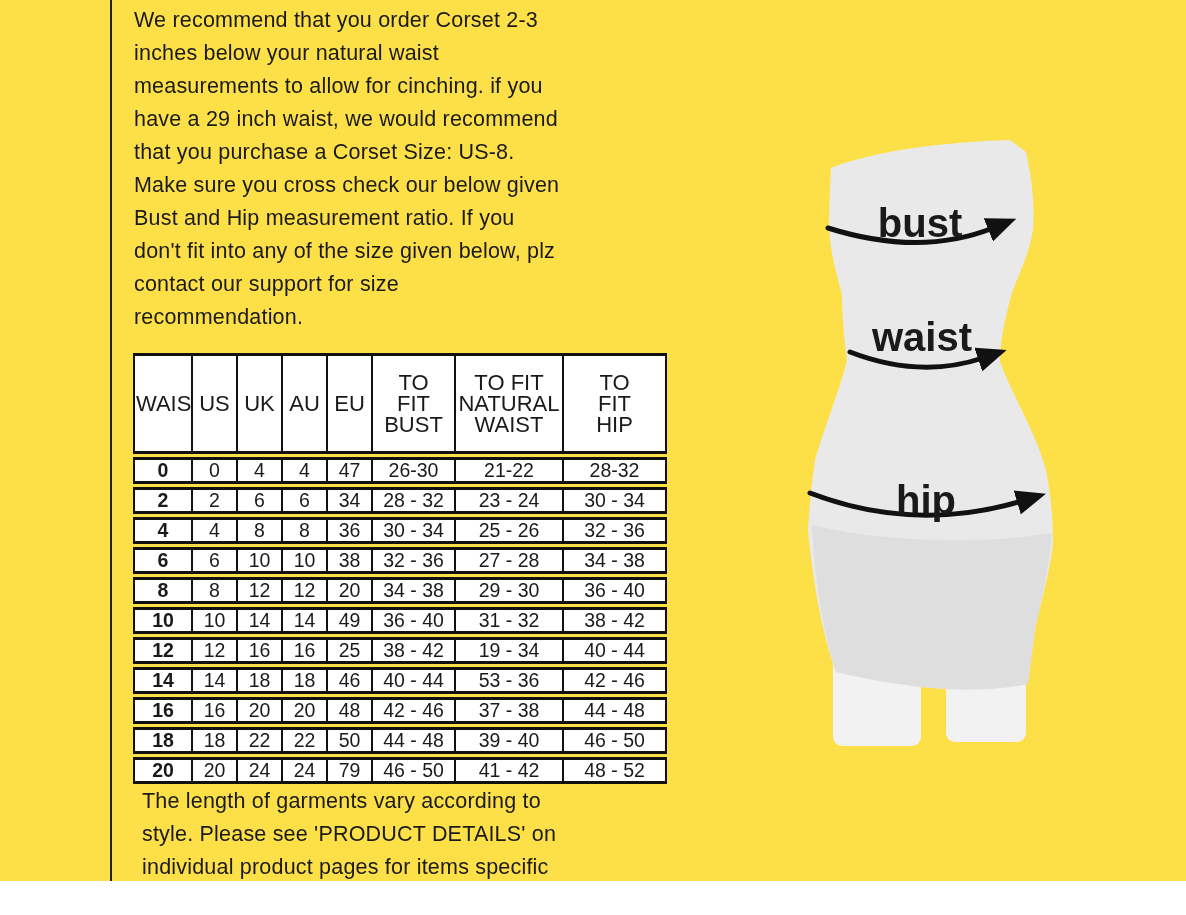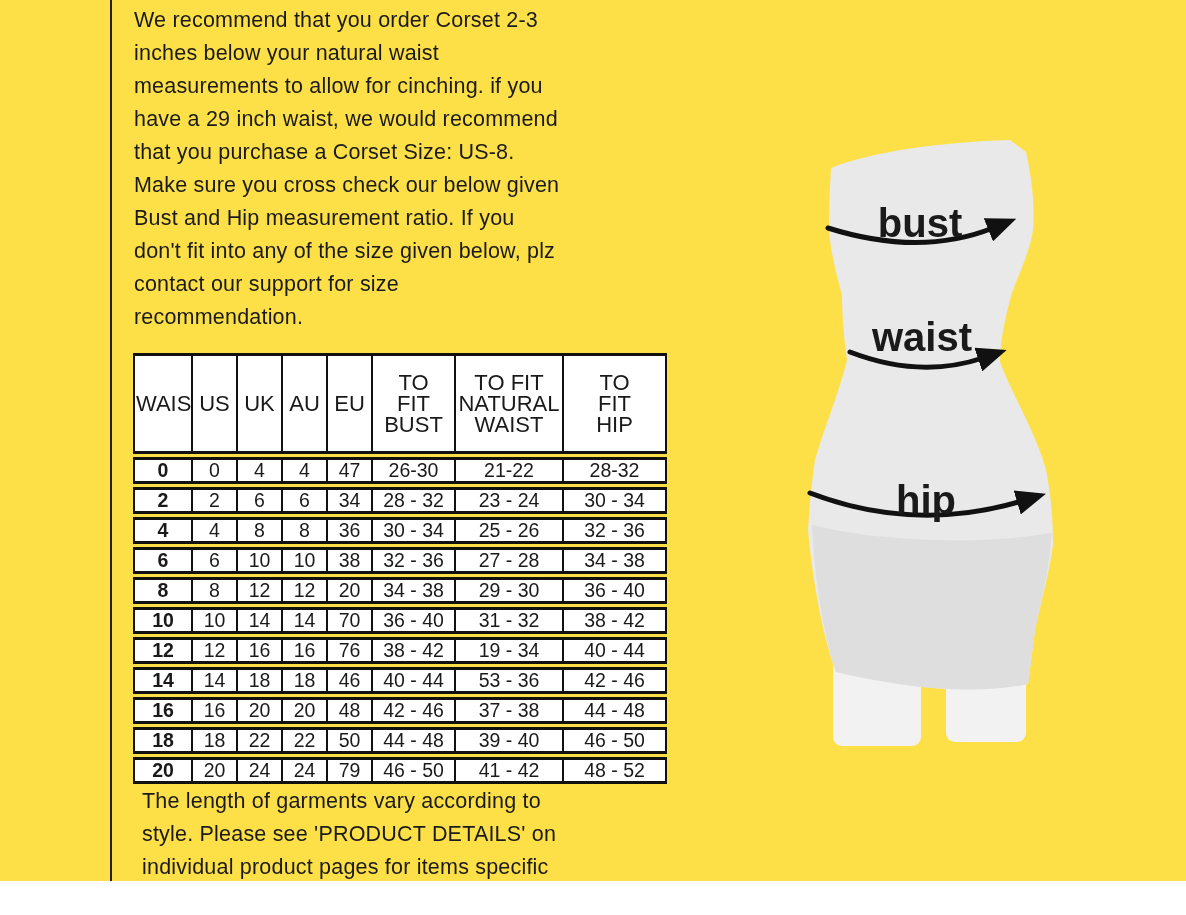--- a/index.html
+++ b/index.html
@@ -167,31 +167,31 @@
           <td>20</td>
           <td>34 - 38</td>
           <td>29 - 30</td>
           <td>36 - 40</td>
         </tr>
         <tr>
           <td class="size-col">10</td>
           <td>10</td>
           <td>14</td>
           <td>14</td>
-          <td>70</td>
+          <td>49</td>
           <td>36 - 40</td>
           <td>31 - 32</td>
           <td>38 - 42</td>
         </tr>
         <tr>
           <td class="size-col">12</td>
           <td>12</td>
           <td>16</td>
           <td>16</td>
-          <td>76</td>
+          <td>25</td>
           <td>38 - 42</td>
           <td>19 - 34</td>
           <td>40 - 44</td>
         </tr>
         <tr>
           <td class="size-col">14</td>
           <td>14</td>
           <td>18</td>
           <td>18</td>
           <td>46</td>

